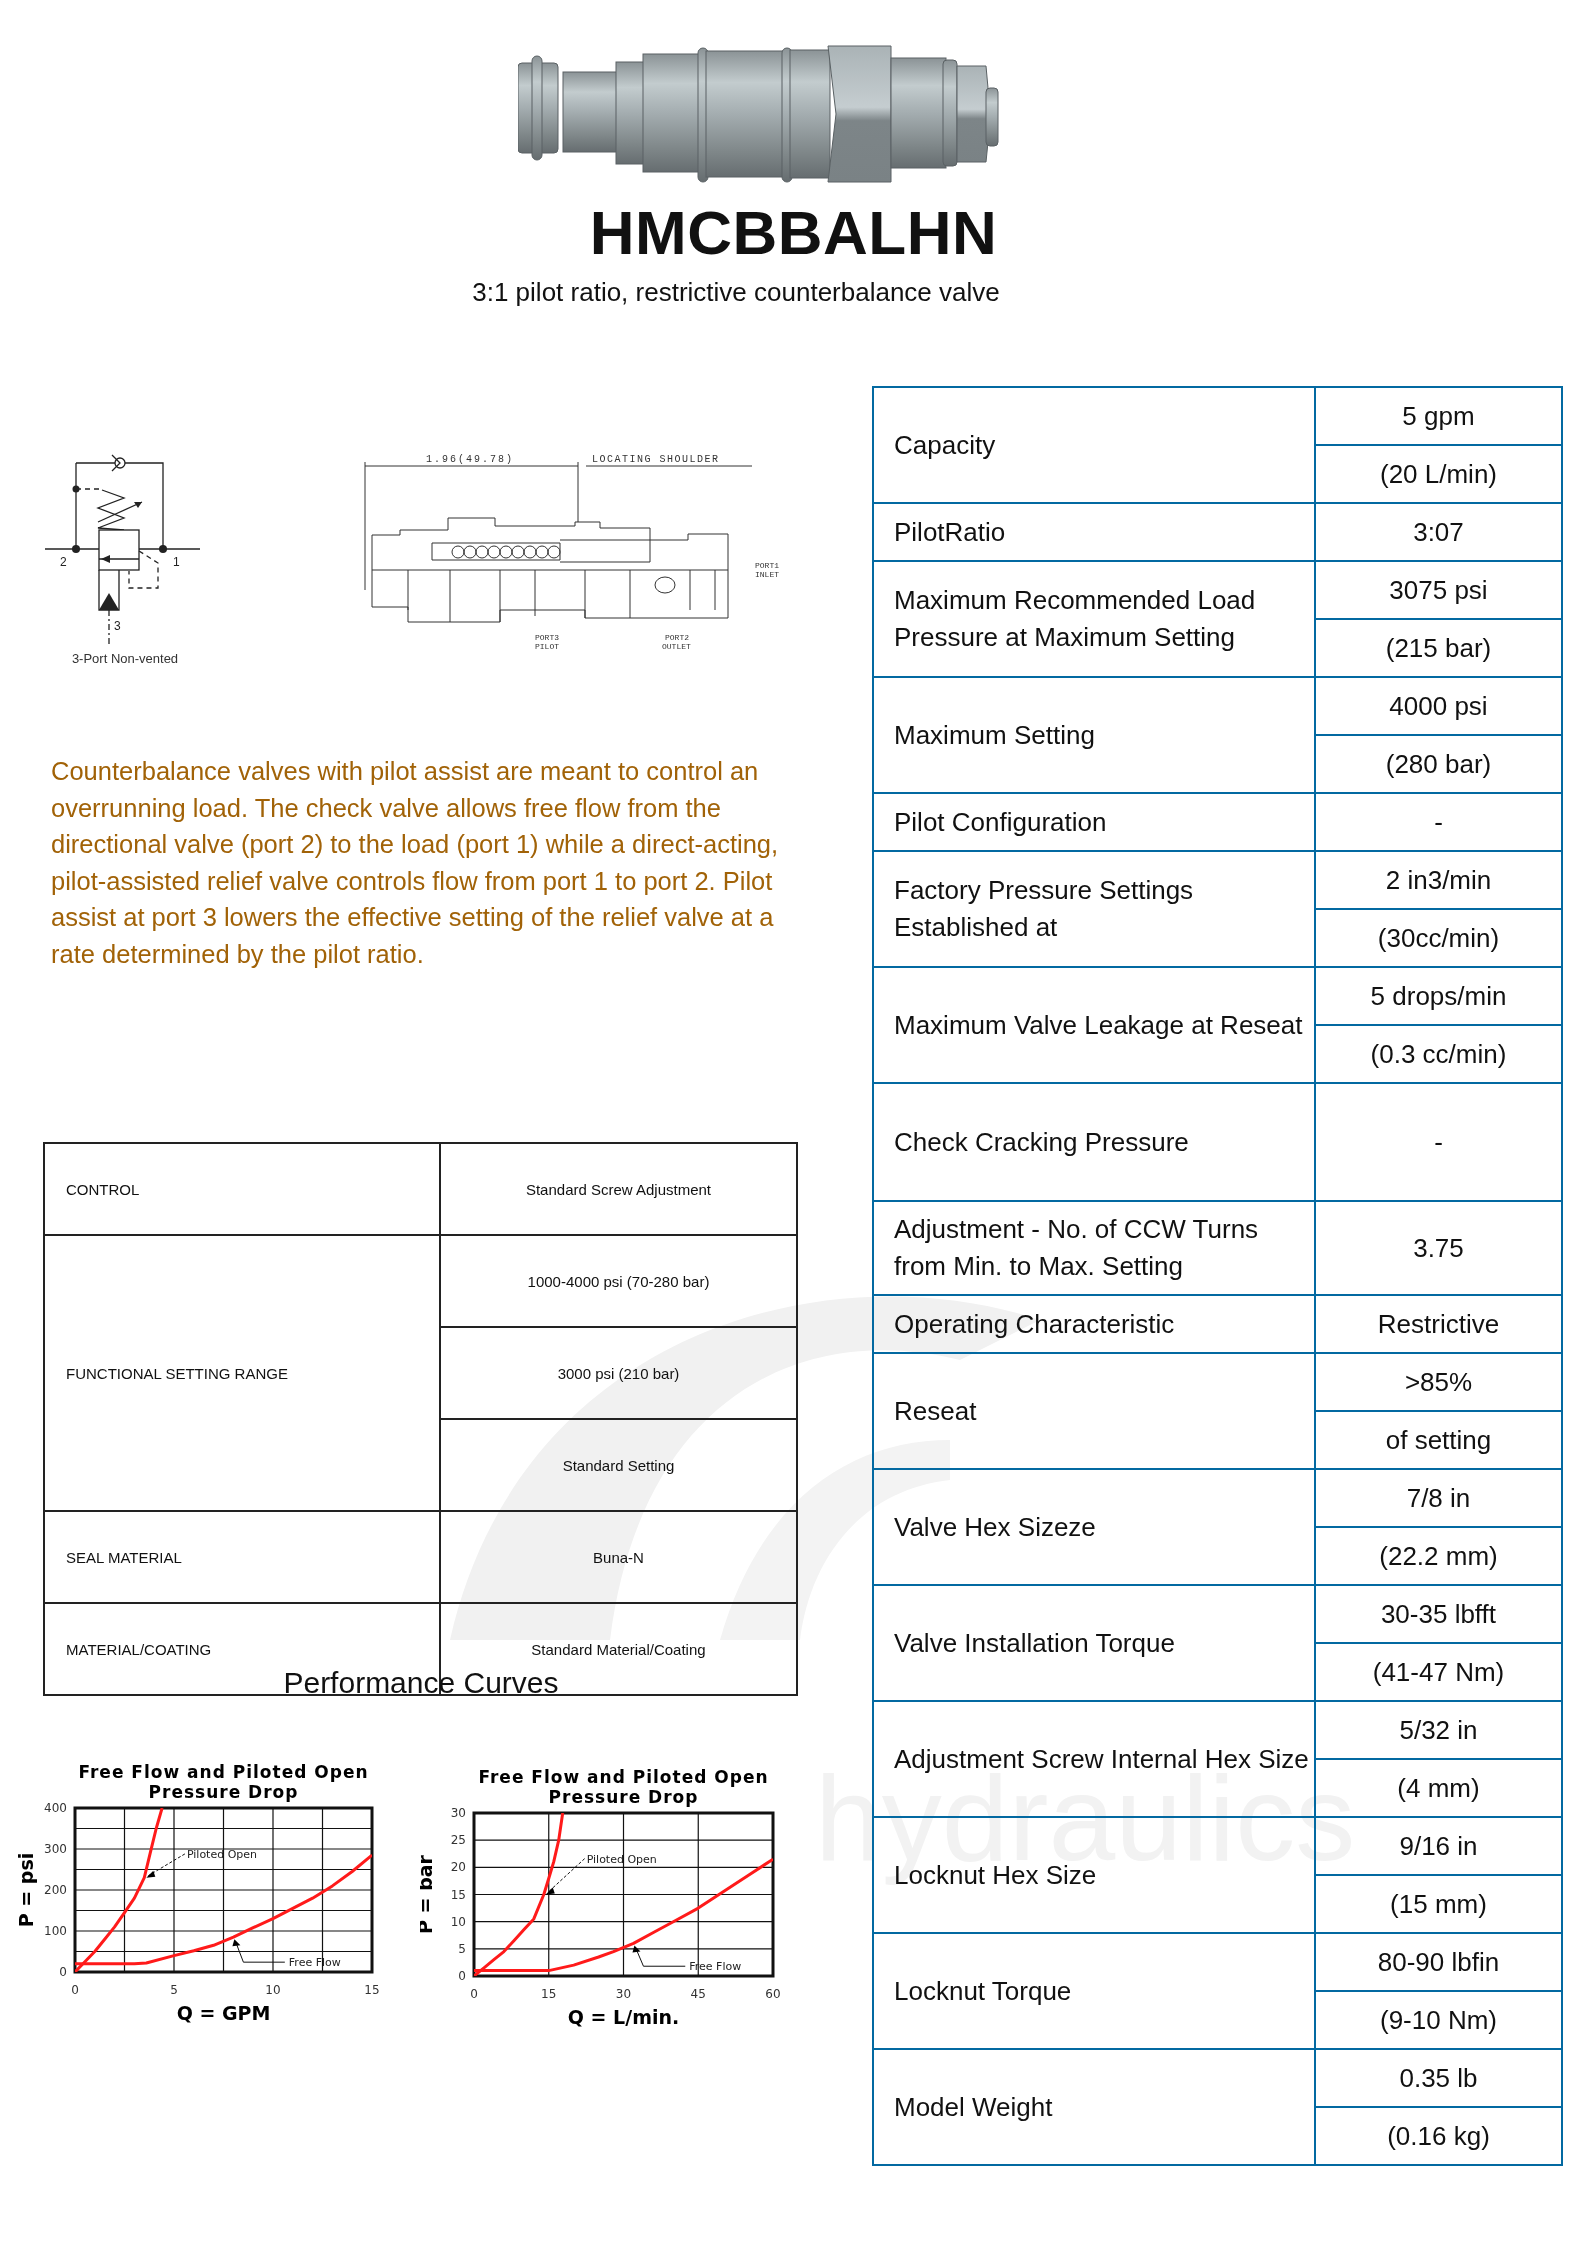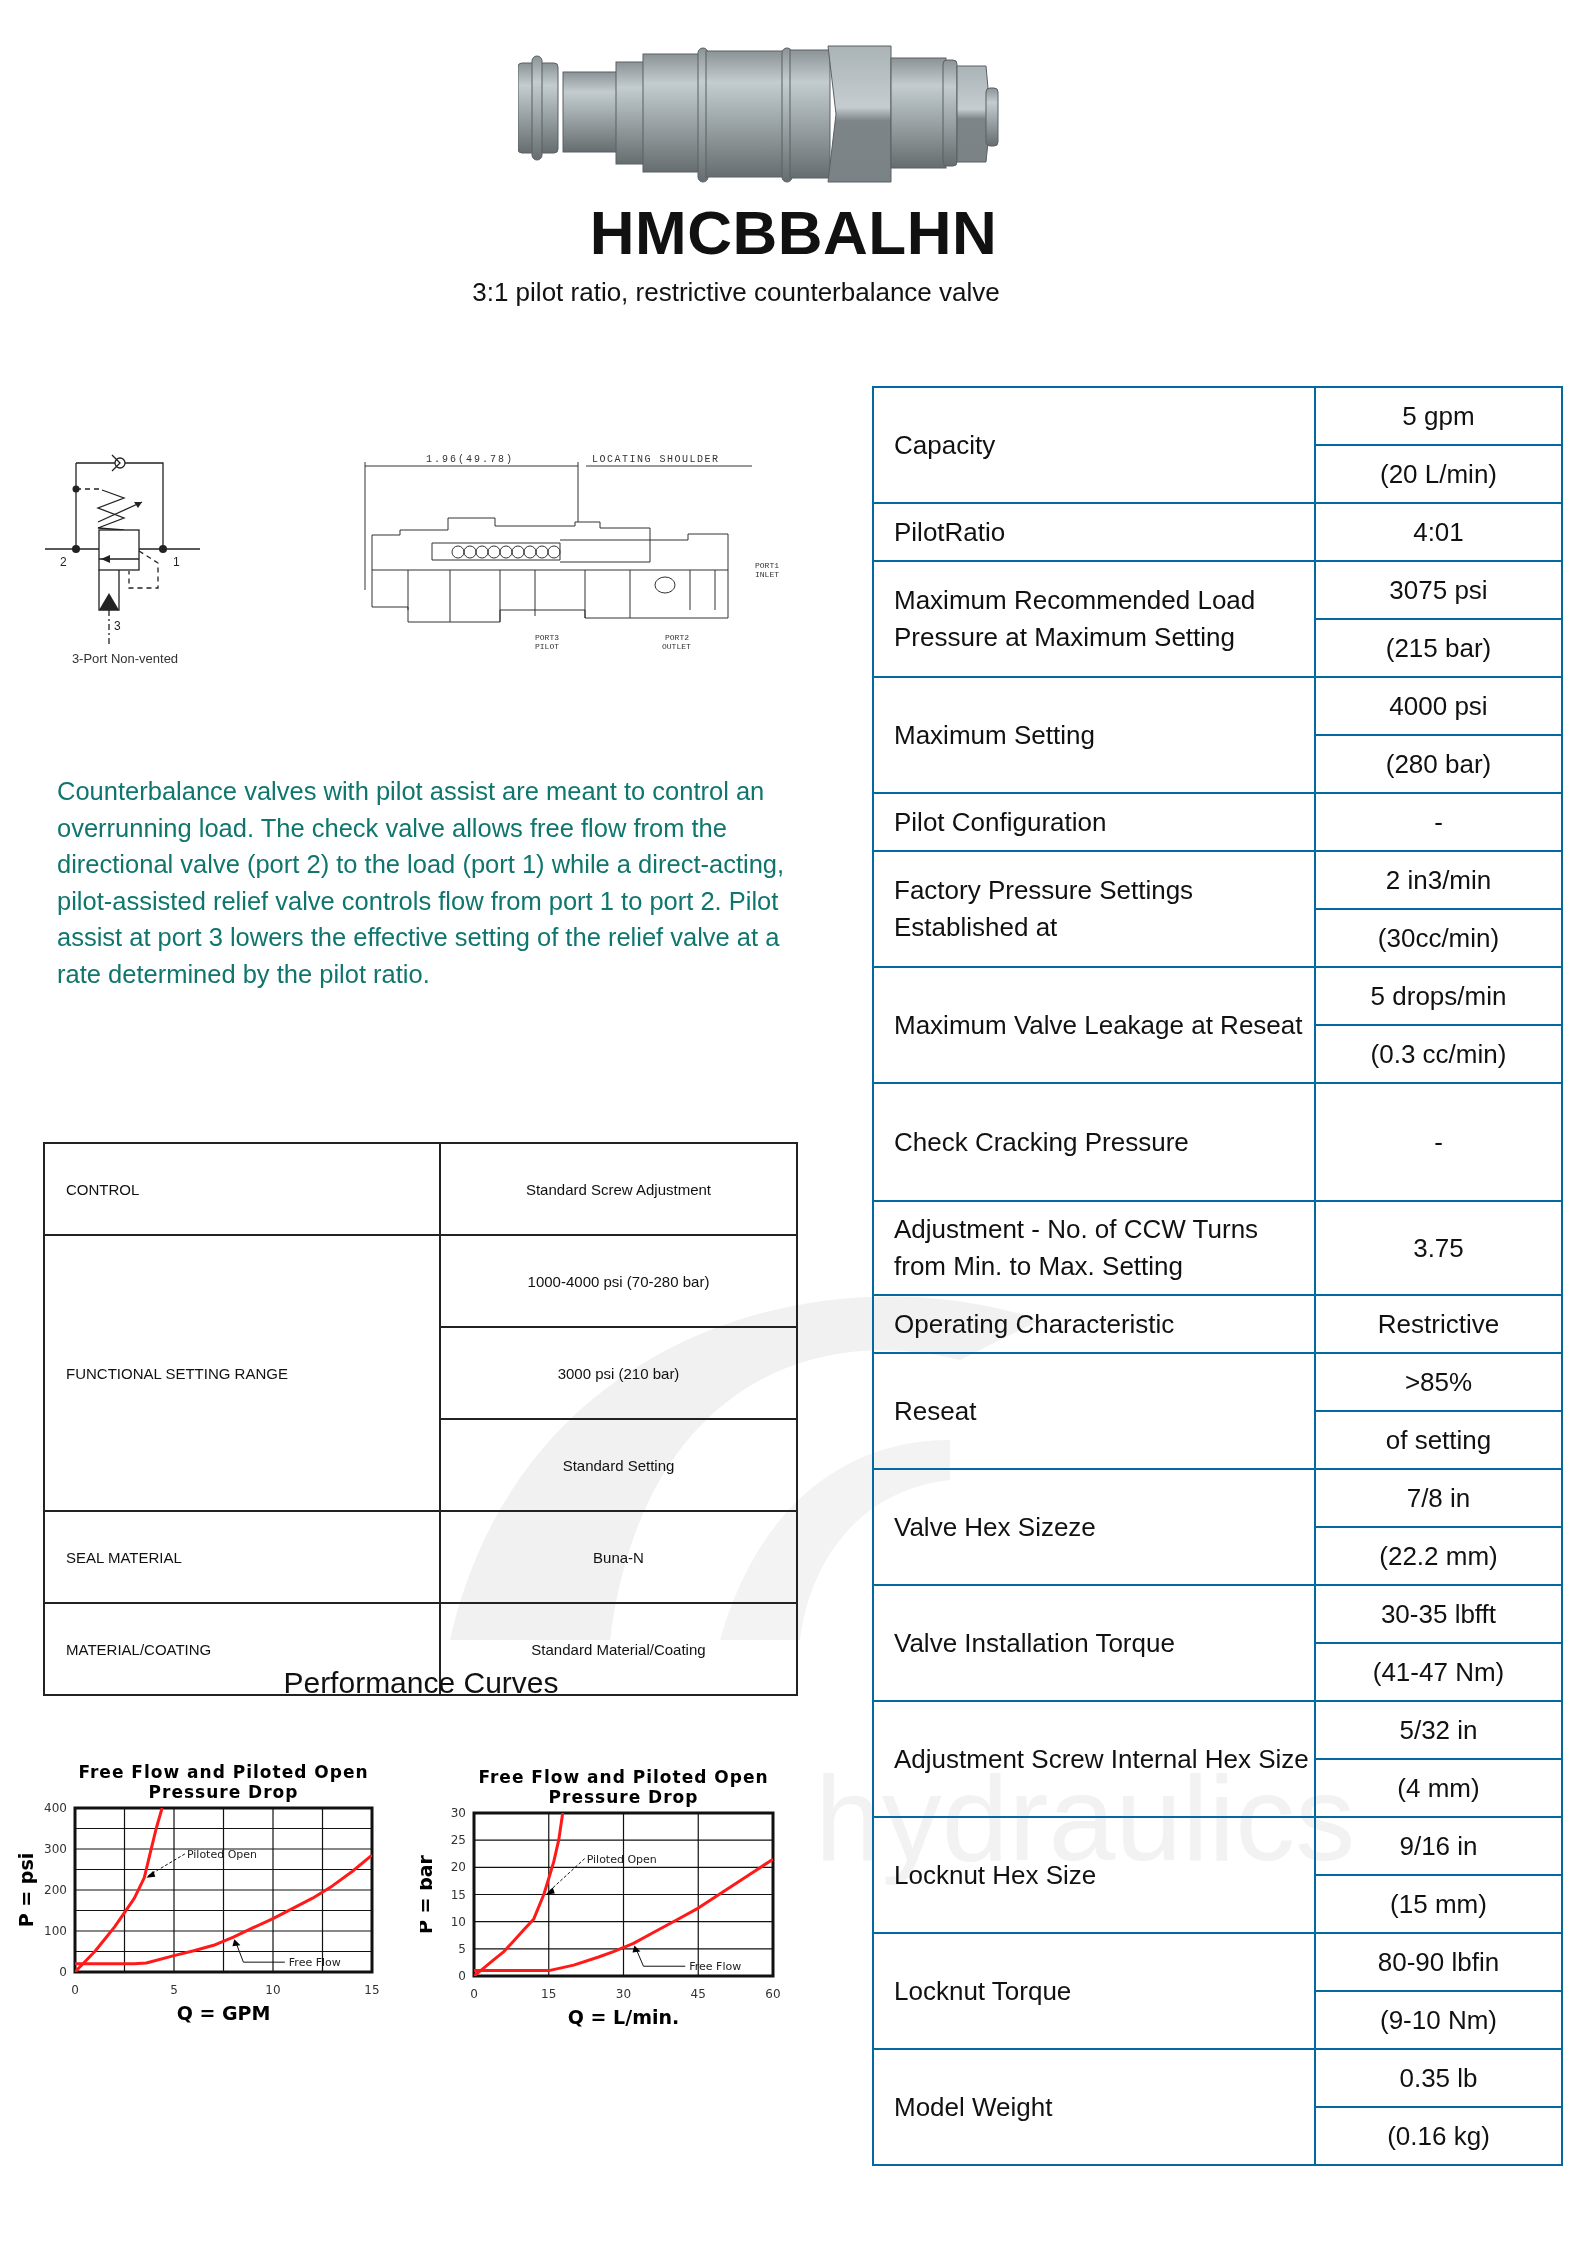--- a/index.html
+++ b/index.html
@@ -12,21 +12,21 @@
   
   #product-image { left: 518px; top: 38px; width: 555px; height: 150px; }
 
   #title { left: 0; width: 1587px; top: 198px; text-align: center; font-size: 62px; font-weight: bold; letter-spacing: 0.5px; line-height: 70px; }
   #subtitle { left: 0; width: 1472px; top: 278px; text-align: center; font-size: 26px; line-height: 28px; }
 
   #symbol { left: 40px; top: 450px; width: 170px; height: 230px; }
   #symbol-caption { left: 40px; top: 651px; width: 170px; text-align: center; font-size: 13px; color: #333; }
   #section-drawing { left: 360px; top: 450px; width: 440px; height: 220px; }
 
-  #description { left: 57px; top: 753px; width: 760px; font-size: 25.5px; line-height: 36.5px; color: #0f766e; margin-top: 20px; }
+  #description { left: 51px; top: 753px; width: 760px; font-size: 25.5px; line-height: 36.5px; color: #a16207; }
 
   
   #options-table { left: 43px; top: 1142px; width: 755px; border-collapse: collapse; }
   #options-table td { border: 2px solid #222; font-size: 15px; height: 66px; padding: 12px; }
   #options-table td.lbl { width: 361px; padding-left: 21px; text-align: left; }
   #options-table td.val { text-align: center; }
 
   #perf-title { left: 0; width: 842px; top: 1665px; text-align: center; font-size: 30px; line-height: 36px; }
 
   .chart-svg { position: absolute; }
@@ -264,21 +264,21 @@
     <tbody id="spec-body">
       <tr>
         <td class="lbl" rowspan="2">Capacity</td>
         <td class="val">5 gpm</td>
       </tr>
       <tr>
         <td class="val">(20 L/min)</td>
       </tr>
       <tr>
         <td class="lbl">PilotRatio</td>
-        <td class="val">4:01</td>
+        <td class="val">3:07</td>
       </tr>
       <tr>
         <td class="lbl" rowspan="2">Maximum Recommended Load Pressure at Maximum Setting</td>
         <td class="val">3075 psi</td>
       </tr>
       <tr>
         <td class="val">(215 bar)</td>
       </tr>
       <tr>
         <td class="lbl" rowspan="2">Maximum Setting</td>

